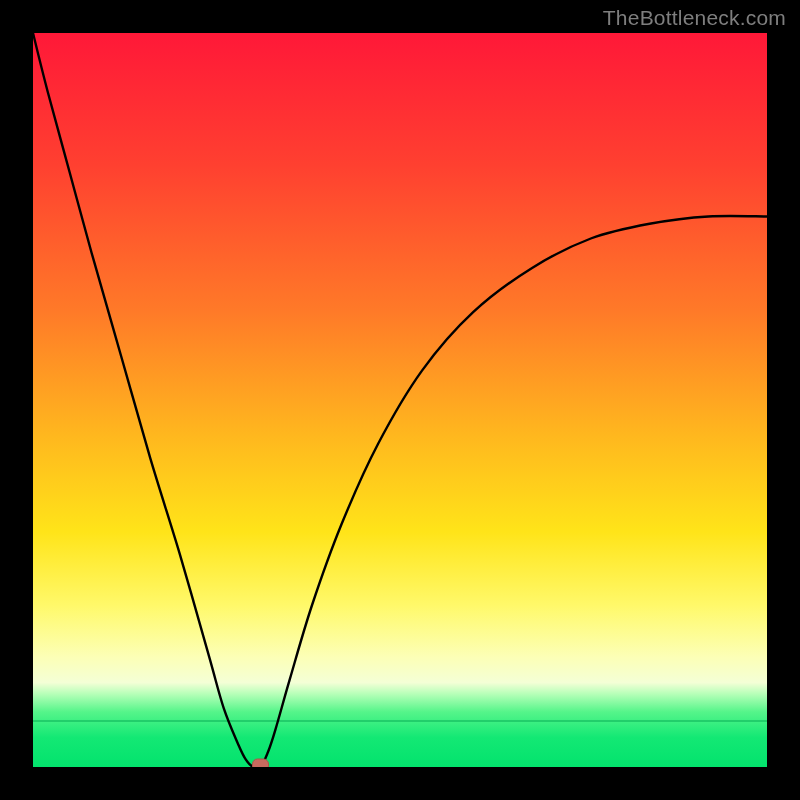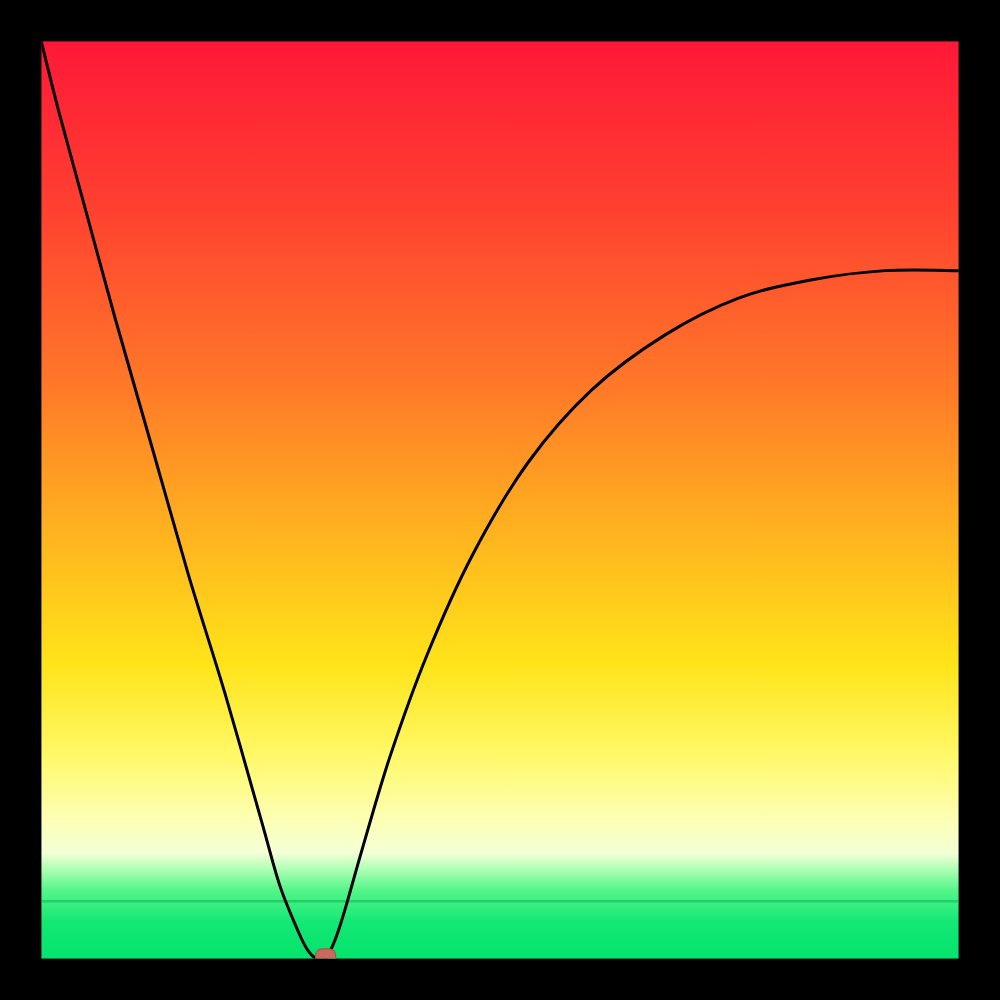--- a/index.html
+++ b/index.html
@@ -69,20 +69,21 @@
     color: #7e7e7e;
     font-size: 21px;
     letter-spacing: 0.2px;
     font-weight: 400;
   }
 </style>
 </head>
 <body>
 
 <div class="frame">
+  <div class="watermark">TheBottleneck.com</div>
 
   <div class="plot-area">
     <div class="gradient-bg"></div>
     <div class="green-line"></div>
 
     <svg class="curve" viewBox="0 0 734 734" preserveAspectRatio="none">
       <path id="curve-path" fill="none" stroke="#000000" stroke-width="2.4" stroke-linejoin="round" stroke-linecap="round" d="M 0.0 0.0 C 2.4 9.8, 8.6 35.5, 14.7 58.7 C 20.8 82.0, 29.4 112.5, 36.7 139.5 C 44.0 166.4, 50.2 189.6, 58.7 220.2 C 67.3 250.8, 78.3 288.7, 88.1 323.0 C 97.9 357.2, 107.7 392.7, 117.4 425.7 C 127.2 458.8, 137.0 488.1, 146.8 521.1 C 156.6 554.2, 168.8 598.2, 176.2 623.9 C 183.5 649.6, 185.9 660.6, 190.8 675.3 C 195.7 690.0, 201.9 703.4, 205.5 712.0 C 209.2 720.5, 210.4 723.0, 212.9 726.7 C 215.3 730.3, 217.8 732.8, 220.2 734.0 C 222.6 735.2, 225.1 736.4, 227.5 734.0 C 230.0 731.6, 232.4 725.4, 234.9 719.3 C 237.3 713.2, 238.6 709.5, 242.2 697.3 C 245.9 685.1, 250.8 666.7, 256.9 645.9 C 263.0 625.1, 270.4 598.2, 278.9 572.5 C 287.5 546.8, 297.3 518.7, 308.3 491.8 C 319.3 464.9, 331.5 436.7, 345.0 411.0 C 358.4 385.4, 373.1 359.7, 389.0 337.6 C 404.9 315.6, 422.0 296.0, 440.4 278.9 C 458.8 261.8, 479.5 247.1, 499.1 234.9 C 518.7 222.6, 538.3 212.9, 557.8 205.5 C 577.4 198.2, 597.0 194.5, 616.6 190.8 C 636.1 187.2, 655.7 184.7, 675.3 183.5 C 694.9 182.3, 724.2 183.5, 734.0 183.5"></path>
       <rect id="marker" rx="5" ry="5" width="16" height="12" fill="#c76a5e" stroke="#a9574b" stroke-width="1" x="219.5" y="726.0"></rect>
     </svg>
   </div>

